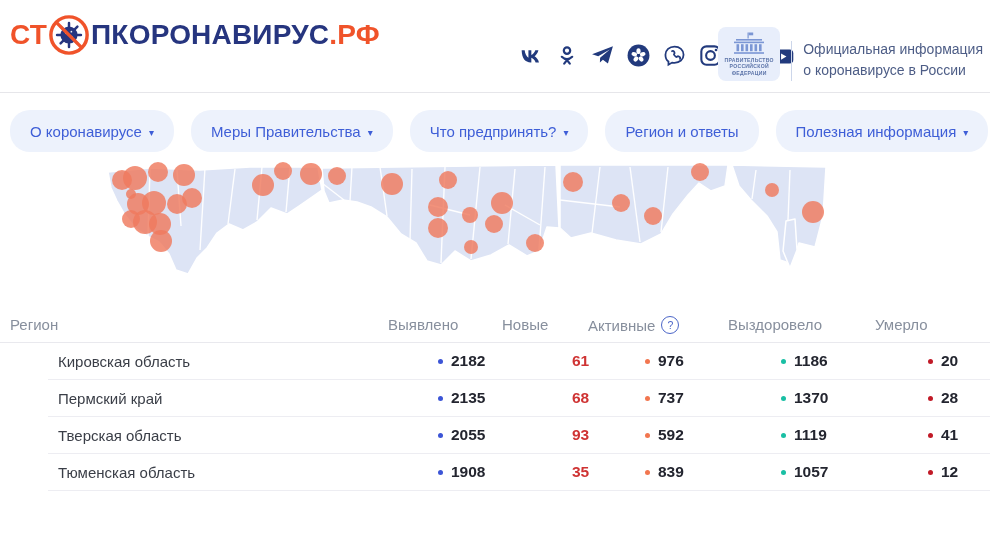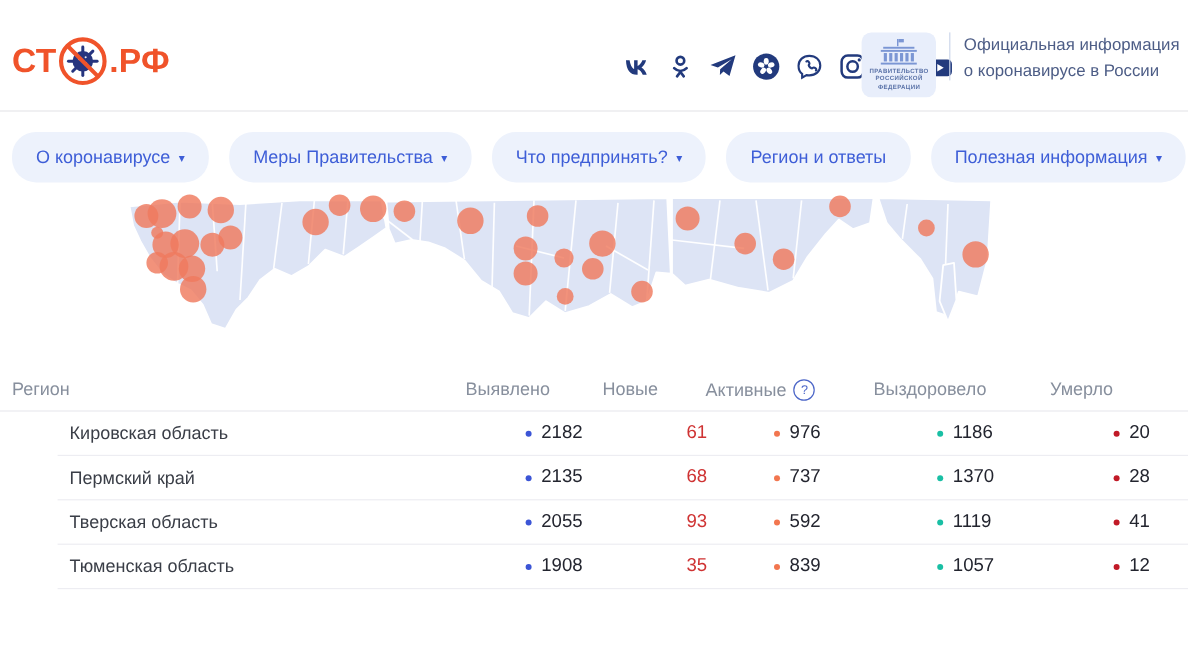--- a/index.html
+++ b/index.html
@@ -1,30 +1,30 @@
 <!DOCTYPE html>
 <html><head>
 <meta charset="utf-8">
 <style>
   html,body{margin:0;padding:0;background:#fff;}
   .page{position:relative;width:990px;height:559px;background:#fff;overflow:hidden;
         font-family:"Liberation Sans",sans-serif;}
 
   
   .site-header{position:absolute;top:0;left:0;right:0;height:92px;border-bottom:1px solid #e6e6ea;background:#fff;}
-  .logo{position:absolute;left:10px;top:30px;display:flex;align-items:center;text-decoration:none;cursor:pointer;}
+  .logo{position:absolute;left:10px;top:14px;display:flex;align-items:center;text-decoration:none;cursor:pointer;}
   .lg{font-size:28px;font-weight:800;letter-spacing:.2px;line-height:1;}
   .or{color:#f0532a}.nv{color:#26357f}
   .virus{width:42px;height:42px;margin:0 1px;}
 
   .socials{position:absolute;left:517px;top:42px;display:flex;gap:9px;align-items:center;}
   .soc{display:flex;width:27px;height:27px;align-items:center;justify-content:center;cursor:pointer;}
   .soc svg{display:block;}
 
-  .official{position:absolute;right:7px;top:27px;display:flex;align-items:flex-start;gap:11px;}
+  .official{position:absolute;right:7px;top:27px;display:flex;align-items:flex-end;gap:11px;}
   .emblem{width:62px;height:54px;background:#e8eefb;border-radius:8px;display:flex;flex-direction:column;
           align-items:center;justify-content:center;gap:2px;}
   .emblem-cap{font-size:5.1px;font-weight:700;color:#5b73a8;text-align:center;line-height:1.25;letter-spacing:.3px;width:52px;}
   .vdiv{width:1px;height:40px;background:#ccd6ea;}
   .official-text{font-size:14px;color:#4d5d86;line-height:21px;}
 
   
   #nav{position:absolute;left:10px;top:110px;display:flex;gap:17px;}
   .nav-btn{height:42px;padding:0 20px;border:none;border-radius:20px;background:#edf2fc;color:#3e5ed7;
            font-size:15px;font-family:inherit;display:flex;align-items:center;cursor:pointer;white-space:nowrap;}
@@ -45,21 +45,21 @@
   .h-recovered{left:728px}.h-deaths{left:875px}
   .q{width:16px;height:16px;border:1.2px solid #4c66c8;border-radius:50%;font-size:10.5px;color:#4c66c8;
      display:inline-flex;align-items:center;justify-content:center;margin-left:6px;cursor:pointer;background:#fff;}
 
   .t-row{position:relative;height:36px;border-bottom:1px solid #ededf2;cursor:pointer;margin-left:48px;}
   .t-row.hl{background:#fdf0ed;}
   .hl-box{position:absolute;left:2px;right:58px;top:1px;bottom:1px;border:4px solid #e0261c;pointer-events:none;}
   .cell{position:absolute;top:0;height:100%;display:flex;align-items:center;}
   .region{left:10px;font-size:15px;color:#3a3e47;}
   .c-confirmed{left:390px}.c-new{left:524px}.c-active{left:597px}.c-recovered{left:733px}.c-deaths{left:880px}
-  .val b{font-weight:400;font-size:15.5px;color:#23252f;}
+  .val b{font-weight:700;font-size:15.5px;color:#23252f;}
   .c-new b{color:#cf3333;}
   .dot{width:5px;height:5px;border-radius:50%;margin-right:8px;}
   .c-confirmed .dot{background:#3c55d6}.c-active .dot{background:#f2764f}
   .c-recovered .dot{background:#19bfa4}.c-deaths .dot{background:#c11a27}
 </style>
 </head>
 <body>
 
 <div class="page">
 
@@ -78,20 +78,21 @@
           <line x1="22" y1="14" x2="22" y2="9.5"></line>
             <line x1="27.7" y1="16.3" x2="30.8" y2="13.2"></line>
         </g>
         <circle cx="22" cy="22" r="9" fill="#26357f"></circle>
         <circle cx="19" cy="20" r="1.1" fill="#fff" opacity=".9"></circle>
         <circle cx="24.5" cy="24" r="1.3" fill="#fff" opacity=".9"></circle>
         <circle cx="24.5" cy="18.5" r=".9" fill="#fff" opacity=".9"></circle>
         <circle cx="22" cy="22" r="19" fill="none" stroke="#f0532a" stroke-width="3.6"></circle>
         <line x1="9" y1="9" x2="35" y2="35" stroke="#f0532a" stroke-width="3.6"></line>
       </svg>
+      <span class="lg nv">ПКОРОНАВИРУС</span>
       <span class="lg or">.РФ</span>
     </a>
 
     <div class="socials">
       <a class="soc">
         <svg width="25" height="25" viewBox="0 0 24 24">
           <path fill="#223a7d" d="M3.5,7h2.9c0.4,3.2,1.7,5.9,3.6,7.2V7h2.8v4.6c1.8-0.9,3.2-2.7,3.8-4.6h3c-0.6,2.6-2.2,4.7-3.7,5.8 c1.8,1.1,3.6,3.1,4.2,5.8h-3.2c-0.7-2.1-2.3-3.9-4.1-4.5v4.5h-0.6C6.9,18.6,3.8,15,3.5,7z"></path>
         </svg>
       </a>
       <a class="soc">

